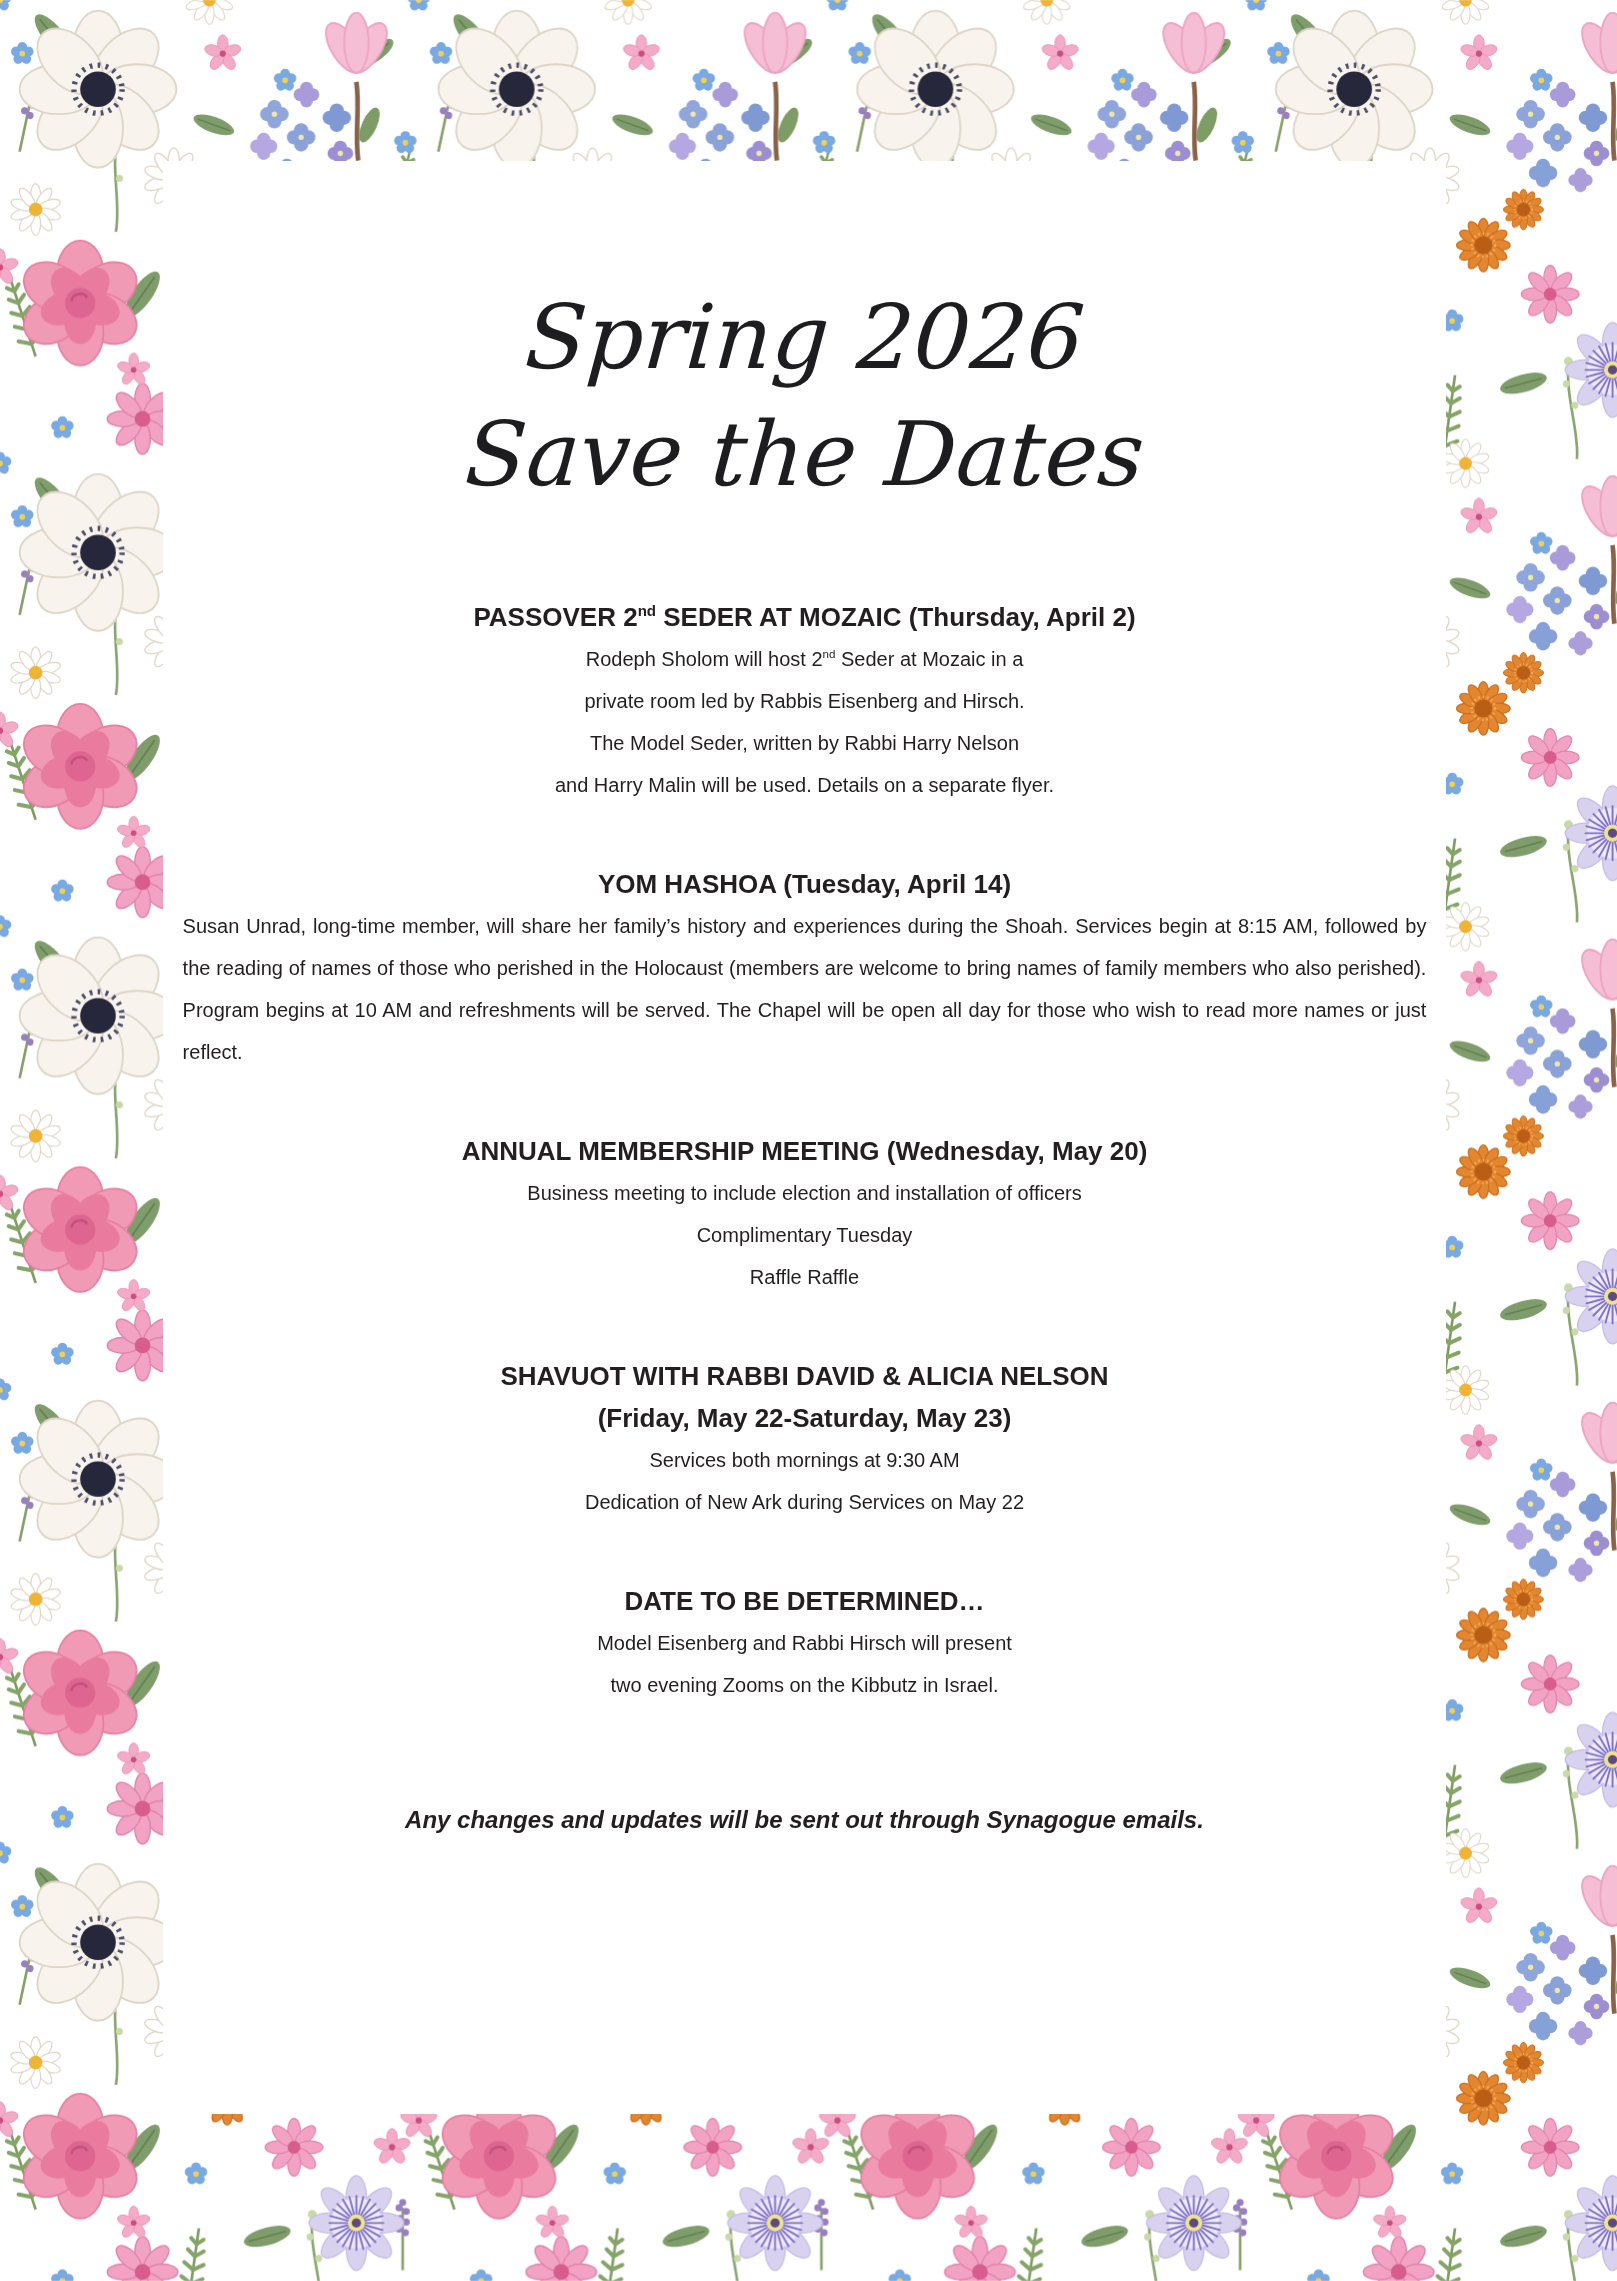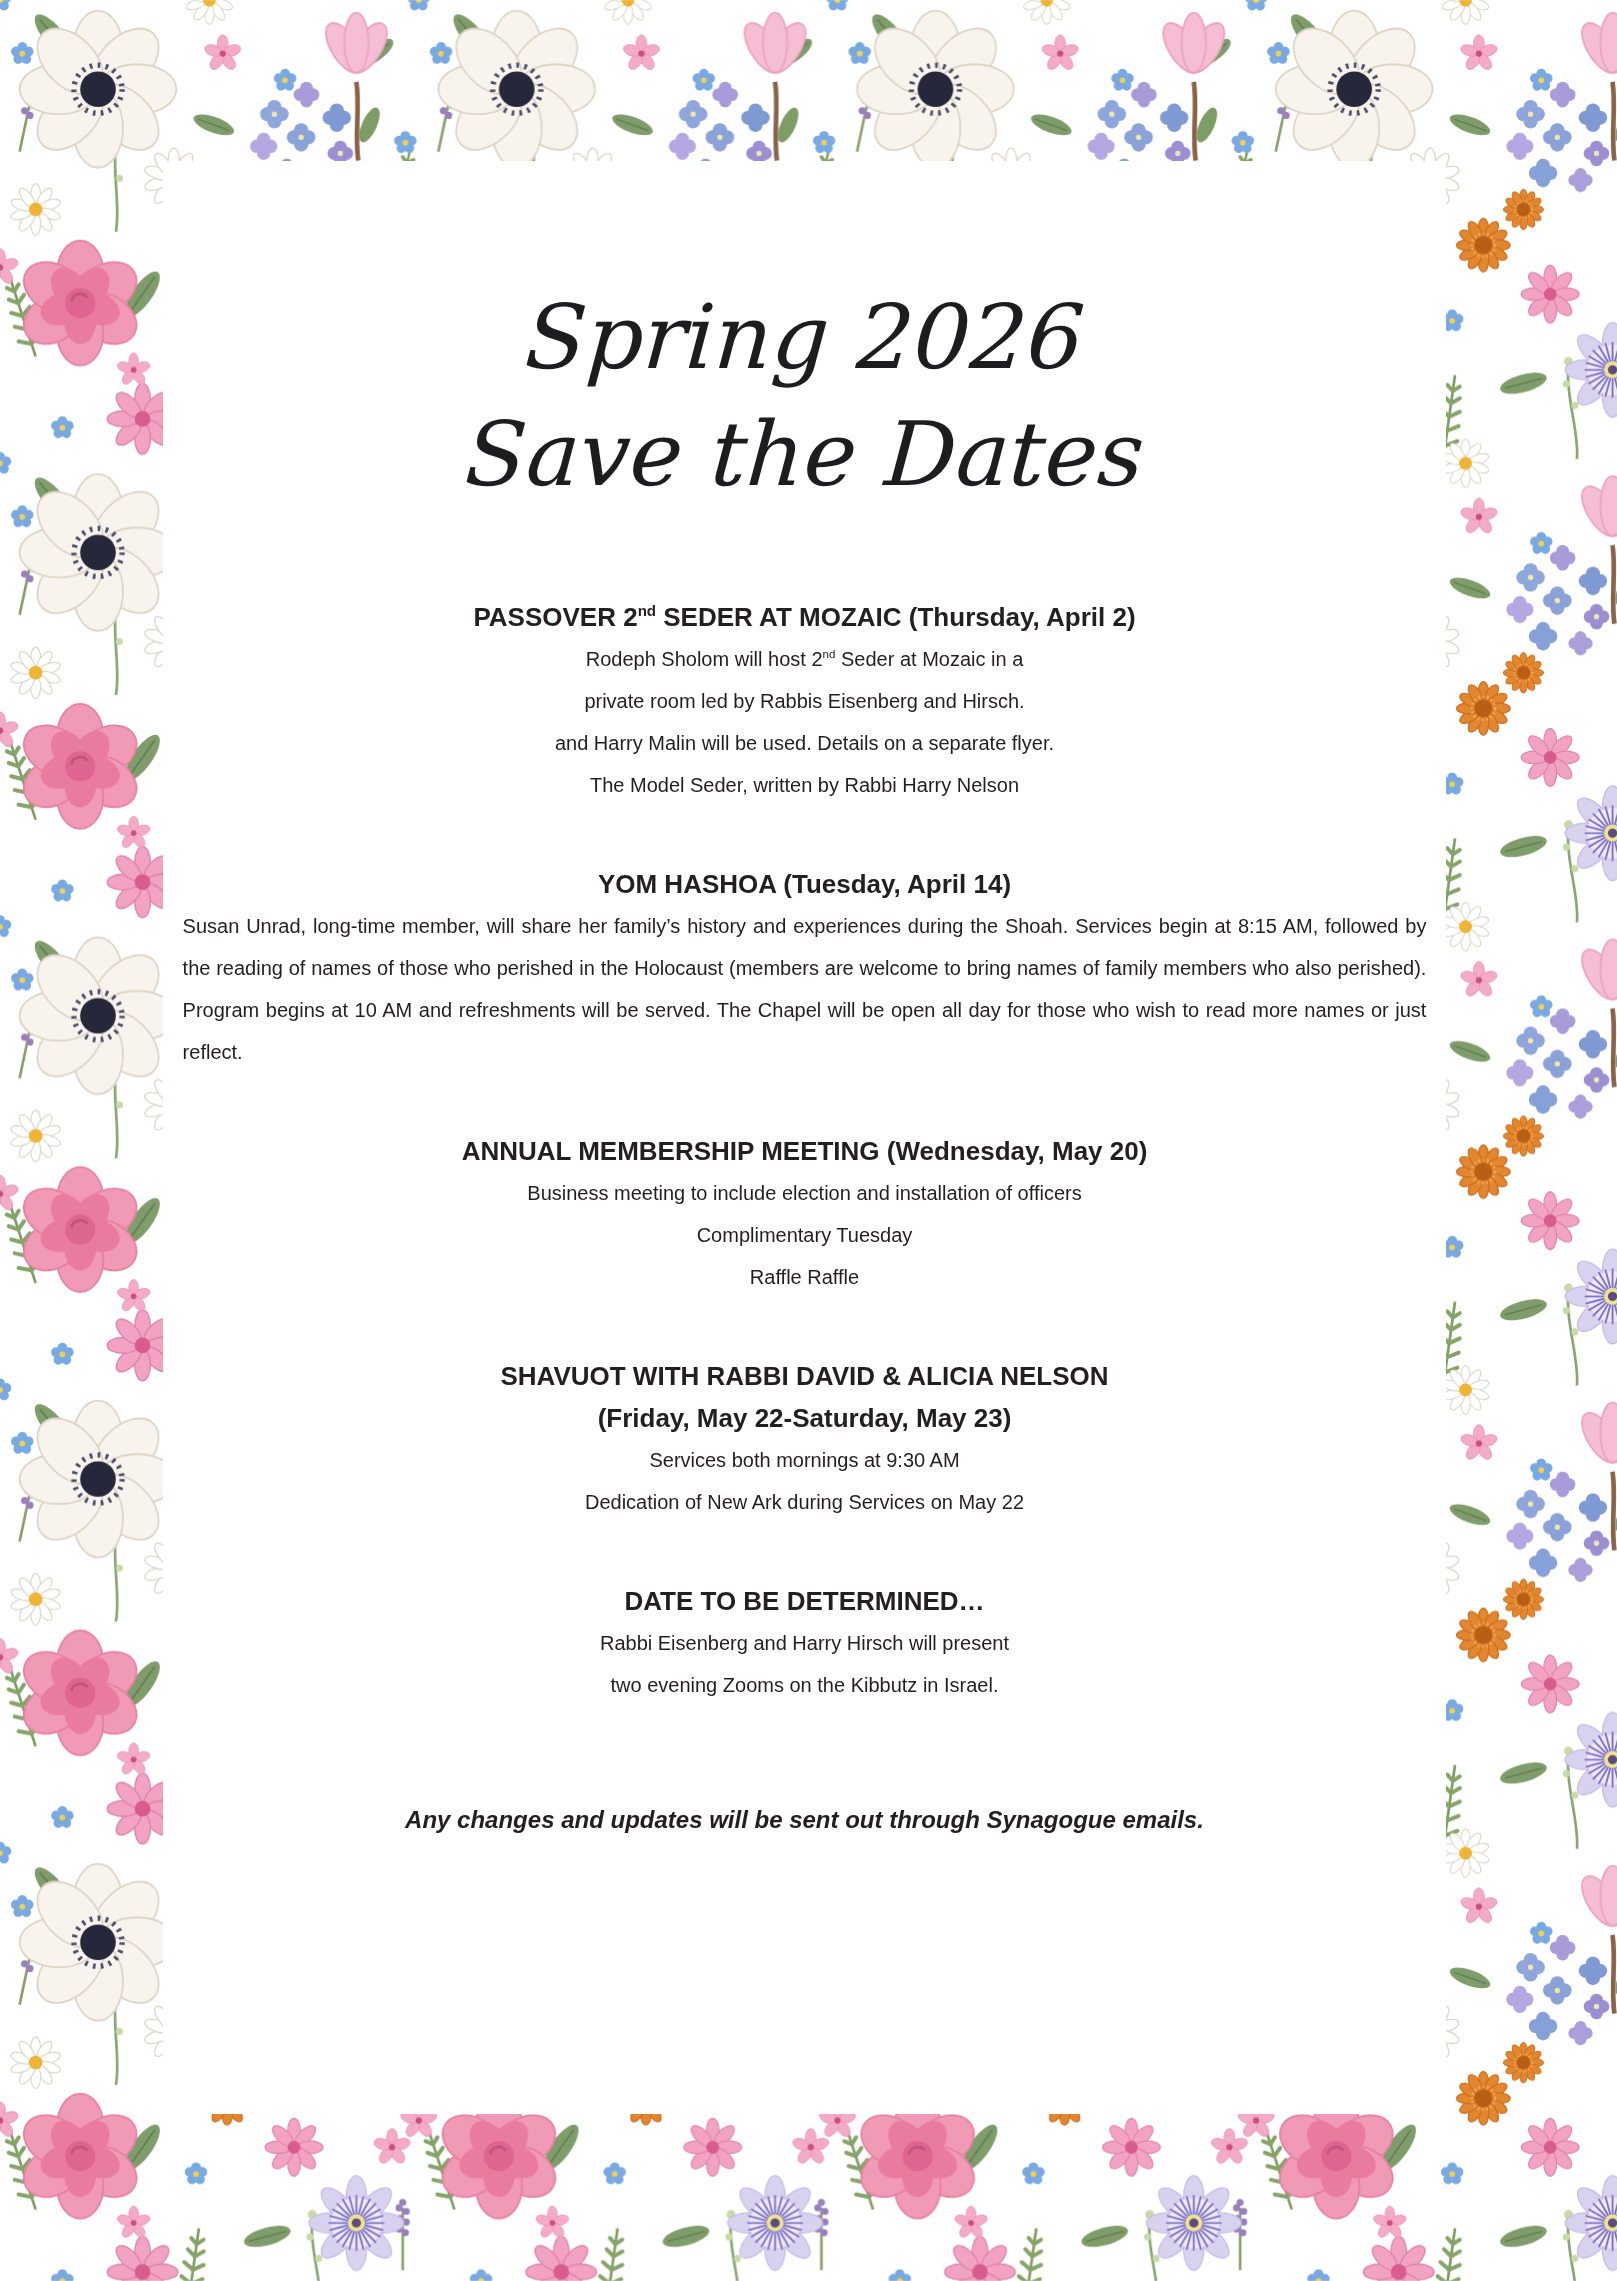--- a/index.html
+++ b/index.html
@@ -305,22 +305,22 @@
 
     <h1 class="script-title">
       <span class="tline">Spring 2026</span>
       <span class="tline">Save the Dates</span>
     </h1>
 
     <section class="event">
       <h2><span>PASSOVER 2</span><sup>nd</sup><span> SEDER AT MOZAIC (Thursday, April 2)</span></h2>
       <p class="line"><span>Rodeph Sholom will host 2</span><sup>nd</sup><span> Seder at Mozaic in a</span></p>
       <p class="line">private room led by Rabbis Eisenberg and Hirsch.</p>
+      <p class="line">The Model Seder, written by Rabbi Harry Nelson</p>
       <p class="line">and Harry Malin will be used. Details on a separate flyer.</p>
-      <p class="line">The Model Seder, written by Rabbi Harry Nelson</p>
     </section>
 
     <section class="event">
       <h2>YOM HASHOA (Tuesday, April 14)</h2>
       <p class="para">Susan Unrad, long-time member, will share her family’s history and experiences during the Shoah. Services begin at 8:15 AM, followed by the reading of names of those who perished in the Holocaust (members are welcome to bring names of family members who also perished). Program begins at 10 AM and refreshments will be served. The Chapel will be open all day for those who wish to read more names or just reflect.</p>
     </section>
 
     <section class="event">
       <h2>ANNUAL MEMBERSHIP MEETING (Wednesday, May 20)</h2>
       <p class="line">Business meeting to include election and installation of officers</p>
@@ -330,21 +330,21 @@
 
     <section class="event">
       <h2>SHAVUOT WITH RABBI DAVID &amp; ALICIA NELSON</h2>
       <h2>(Friday, May 22-Saturday, May 23)</h2>
       <p class="line">Services both mornings at 9:30 AM</p>
       <p class="line">Dedication of New Ark during Services on May 22</p>
     </section>
 
     <section class="event">
       <h2>DATE TO BE DETERMINED…</h2>
-      <p class="line">Rabbi Eisenberg and Harry Hirsch will present</p>
+      <p class="line">Model Eisenberg and Rabbi Hirsch will present</p>
       <p class="line">two evening Zooms on the Kibbutz in Israel.</p>
     </section>
 
     <p class="footer-note">Any changes and updates will be sent out through Synagogue emails.</p>
 
   </div>
 </div>
 
 
 </body></html>

